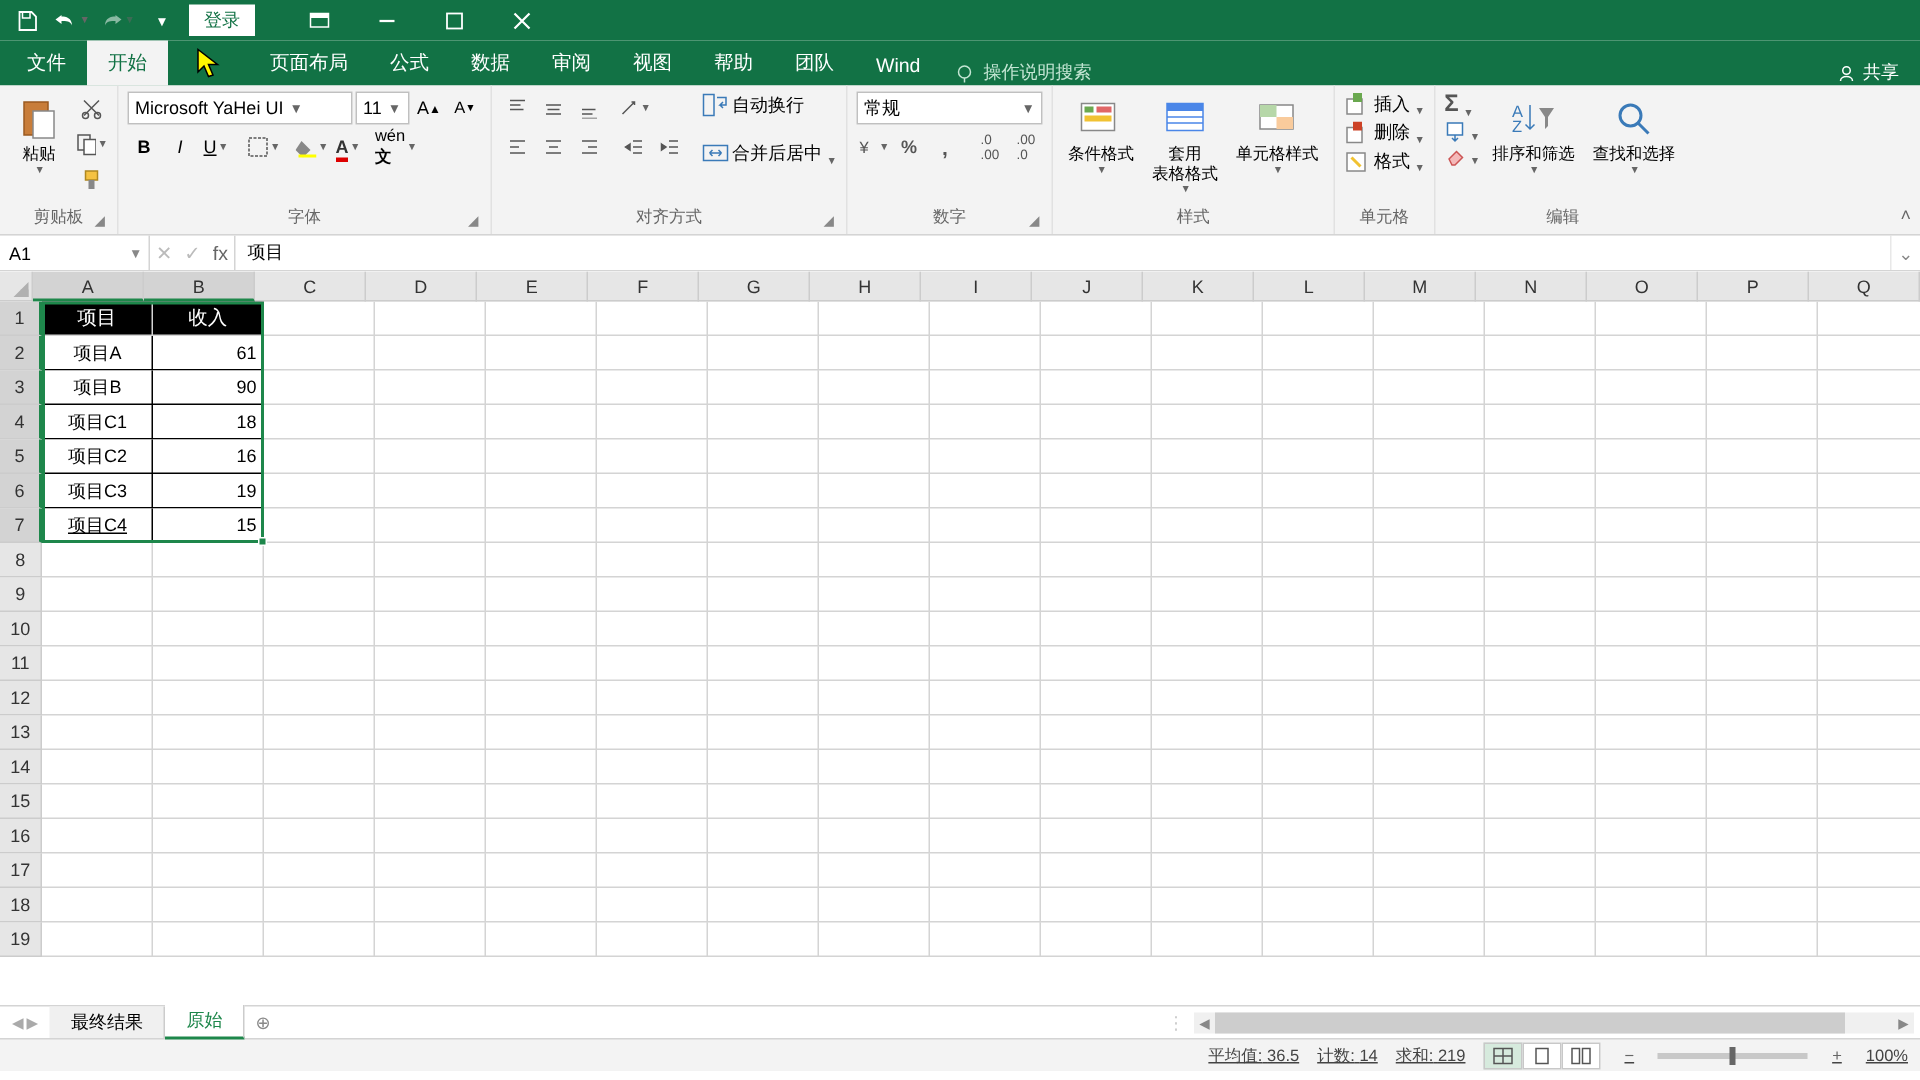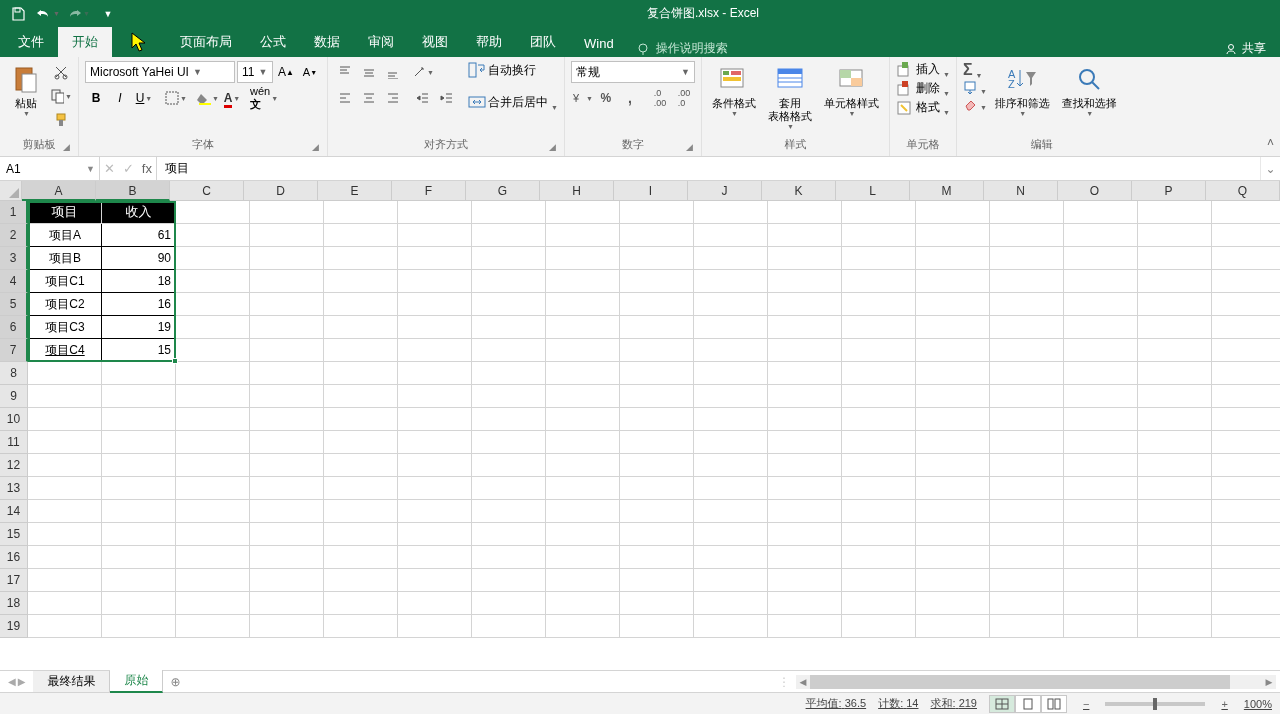--- a/index.html
+++ b/index.html
@@ -115,21 +115,44 @@
     <div class="qat-btn" style="opacity:0.5">
       <svg width="16" height="14" viewBox="0 0 16 14">
           <path d="M11 3l4 3-4 3V7c-3 0-6 0-7 3 0-5 4-6 7-6z" fill="#fff"></path>
         </svg>
       <span class="dd-arrow">▼</span>
     </div>
     <div class="qat-btn">
         <span style="color:#fff;font-size:9px">▼</span>
       </div>
   </div>
-  <div class="title-center">复合饼图.xlsx  -  Excel</div>
+  <div class="title-right">
+    <div class="login-btn">登录</div>
+    <div class="win-btn">
+        <svg width="14" height="12">
+          <rect x="1" y="1" width="12" height="9" fill="none" stroke="#fff"></rect>
+          <rect x="1" y="1" width="12" height="3" fill="#fff"></rect>
+        </svg>
+      </div>
+    <div class="win-btn">
+        <svg width="12" height="12">
+          <line x1="1" y1="6" x2="11" y2="6" stroke="#fff" stroke-width="1.5"></line>
+        </svg>
+      </div>
+    <div class="win-btn">
+        <svg width="12" height="12">
+          <rect x="1" y="1" width="10" height="10" fill="none" stroke="#fff" stroke-width="1.2"></rect>
+        </svg>
+      </div>
+    <div class="win-btn">
+        <svg width="12" height="12">
+          <path d="M1 1l10 10M11 1L1 11" stroke="#fff" stroke-width="1.5"></path>
+        </svg>
+      </div>
+  </div>
 </div>
 
 <div class="tabs">
   <div class="tab">文件</div>
   <div class="tab active">开始</div>
   <div class="tab hover" style="position:relative">
     <span style="opacity:0">插入</span>
     <span class="cursor-icon">
       <svg width="18" height="22" viewBox="0 0 18 22">
           <path d="M2 2l0 15 4-4 3 7 3-1-3-7 6 0z" fill="#fff700" stroke="#000" stroke-width="1"></path>

